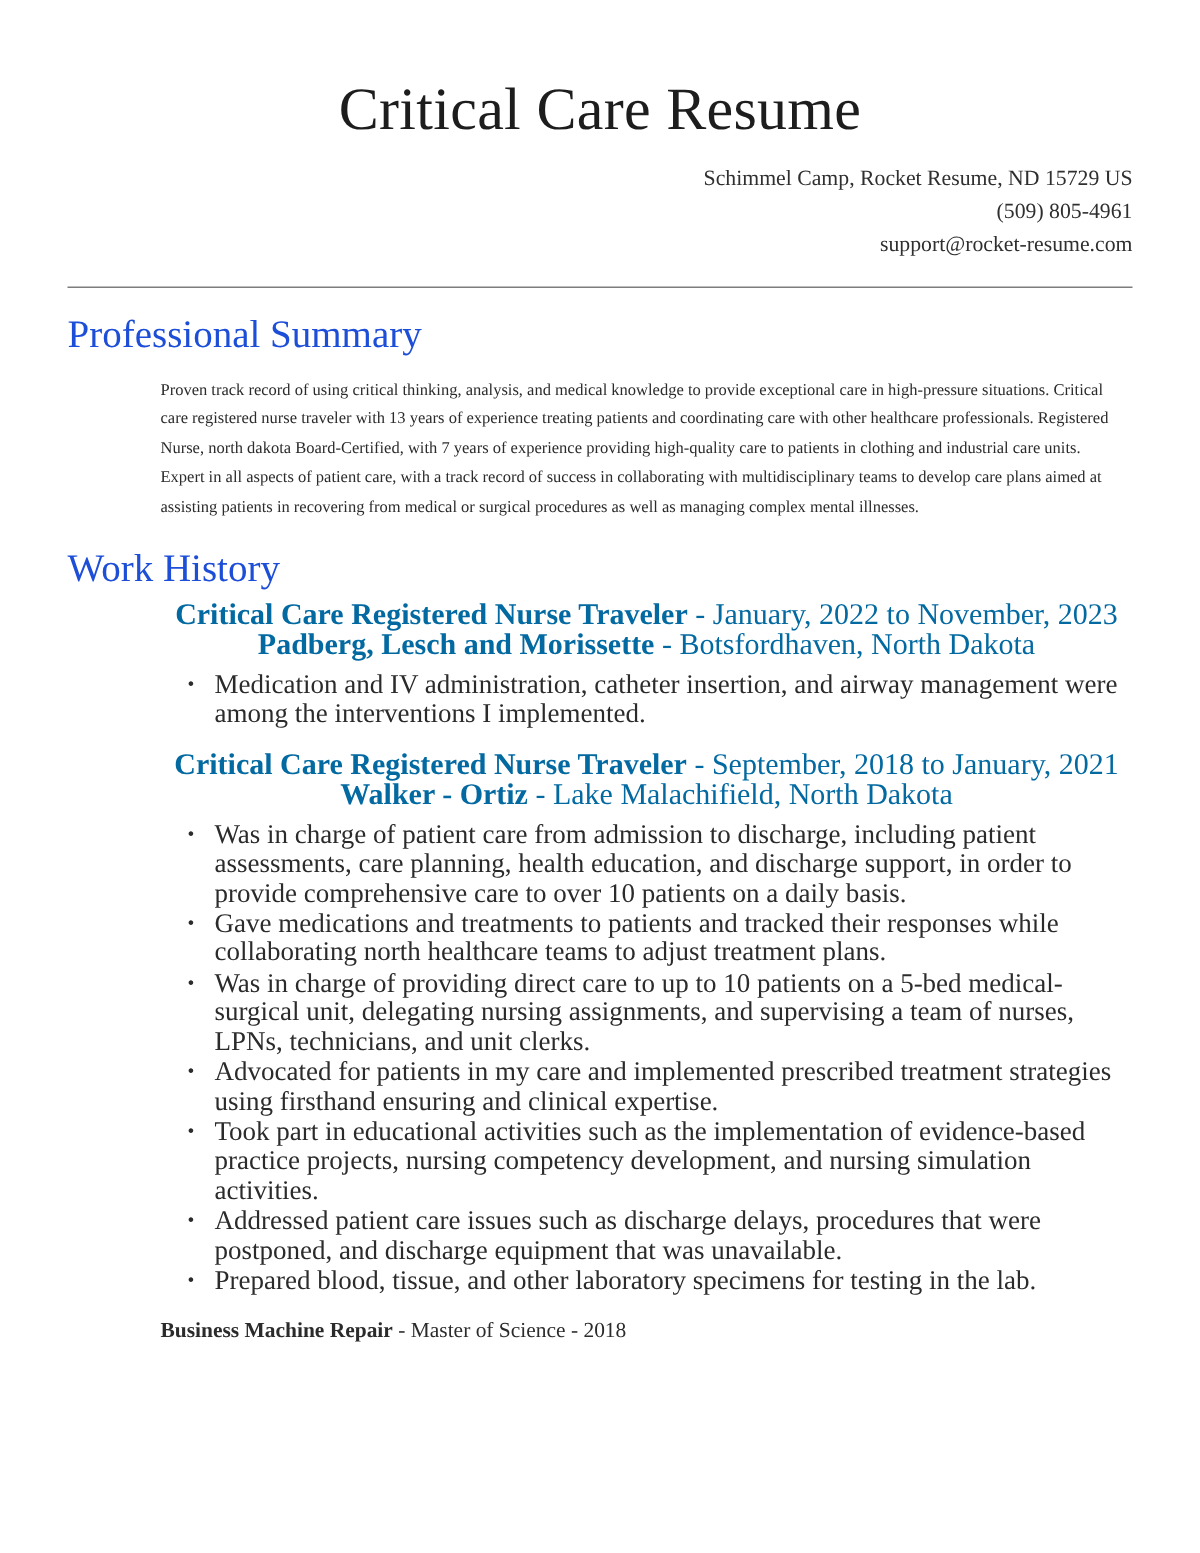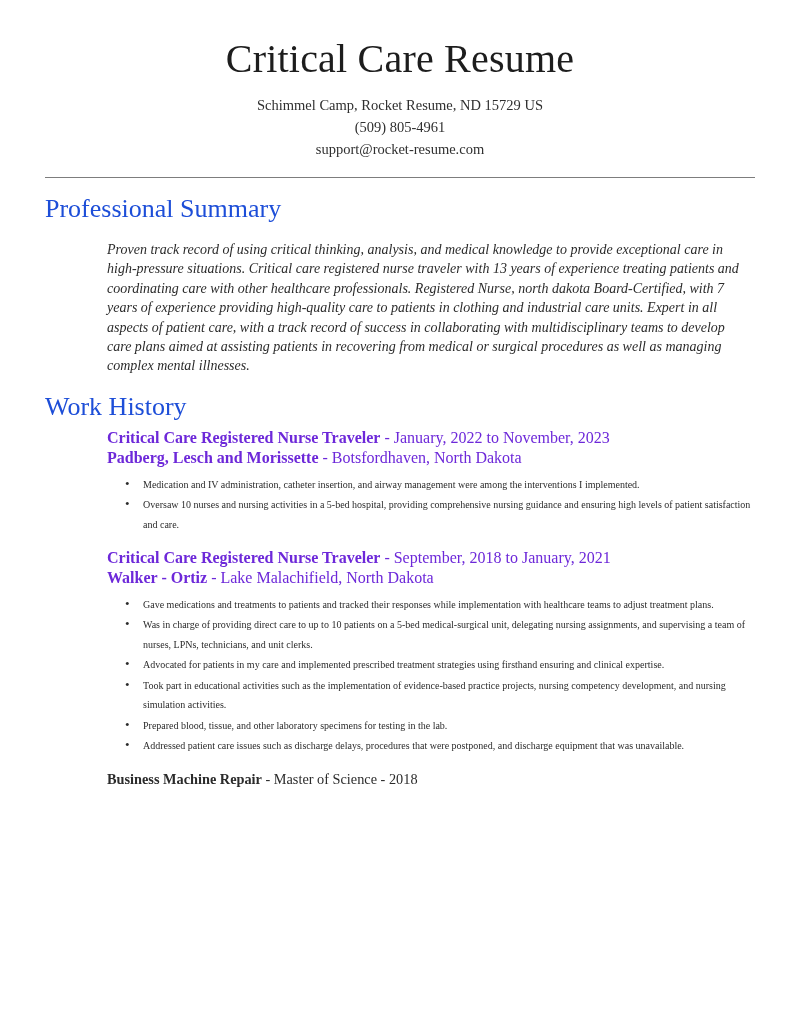--- a/index.html
+++ b/index.html
@@ -13,21 +13,21 @@
     overflow: hidden;
     font-family: "Liberation Serif", "DejaVu Serif", serif;
     color: #2b2b2b;
     -webkit-font-smoothing: antialiased;
   }
 
   .page {
     width: 800px;
     height: 1035px;
     box-sizing: border-box;
-    padding: 2px 45px;
+    padding: 16px 45px;
     position: relative;
   }
 
   
   .resume-title {
     margin: 0;
     padding-top: 34px;
     text-align: center;
     font-weight: 400;
     font-size: 40px;
@@ -36,20 +36,21 @@
     color: #1d1d1d;
   }
   .contact-block {
     text-align: center;
     margin-top: 12px;
   }
   .contact-line {
     font-size: 14.5px;
     line-height: 22px;
     color: #2f2f2f;
+    text-align: right;
   }
 
   .header-rule {
     border: 0;
     border-top: 1px solid #7d7d7d;
     margin: 17px 0 0 0;
     width: 710px;
   }
 
   
@@ -62,55 +63,55 @@
     font-size: 26px;
     line-height: 34px;
     color: #1d4ed8;
   }
 
   .indent {
     padding-left: 62px;
   }
 
   .summary-text {
-    font-size: 14px;
+    font-size: 11px;
     line-height: 19.4px;
     text-align: left;
     color: #2b2b2b;
     padding-right: 16px;
-    font-style: italic;
   }
 
   
   .entry {
     margin-top: 2px;
   }
   .entry + .entry {
     margin-top: 14px;
   }
   .entry-line {
-    font-size: 16px;
+    font-size: 20px;
     line-height: 20px;
-    color: #6d28d9;
+    color: #0369a1;
+    text-align: center;
   }
   .entry-strong {
     font-weight: 700;
   }
   .entry-rest {
     font-weight: 400;
   }
 
   ul.bullets {
     margin: 7px 0 0 0;
     padding-left: 26px;
     list-style: none;
   }
   ul.bullets > li {
     position: relative;
-    font-size: 10px;
+    font-size: 18px;
     line-height: 19.4px;
     margin: 0 0 1px 0;
     padding-left: 10px;
     padding-right: 4px;
     color: #2b2b2b;
   }
   ul.bullets > li::before {
     content: "\2022";
     position: absolute;
     left: -8px;
@@ -153,38 +154,38 @@
 
       <div class="entry">
         <div class="entry-line">
           <span class="entry-strong">Critical Care Registered Nurse Traveler</span><span class="entry-rest"> - January, 2022 to November, 2023</span>
         </div>
         <div class="entry-line">
           <span class="entry-strong">Padberg, Lesch and Morissette</span><span class="entry-rest"> - Botsfordhaven, North Dakota</span>
         </div>
         <ul class="bullets">
           <li>Medication and IV administration, catheter insertion, and airway management were among the interventions I implemented.</li>
-          <li>Oversaw 10 nurses and nursing activities in a 5-bed hospital, providing comprehensive nursing guidance and ensuring high levels of patient satisfaction and care.</li>
         </ul>
       </div>
 
       <div class="entry">
         <div class="entry-line">
           <span class="entry-strong">Critical Care Registered Nurse Traveler</span><span class="entry-rest"> - September, 2018 to January, 2021</span>
         </div>
         <div class="entry-line">
           <span class="entry-strong">Walker - Ortiz</span><span class="entry-rest"> - Lake Malachifield, North Dakota</span>
         </div>
         <ul class="bullets">
-          <li>Gave medications and treatments to patients and tracked their responses while implementation with healthcare teams to adjust treatment plans.</li>
+          <li>Was in charge of patient care from admission to discharge, including patient assessments, care planning, health education, and discharge support, in order to provide comprehensive care to over 10 patients on a daily basis.</li>
+          <li>Gave medications and treatments to patients and tracked their responses while collaborating north healthcare teams to adjust treatment plans.</li>
           <li>Was in charge of providing direct care to up to 10 patients on a 5-bed medical-surgical unit, delegating nursing assignments, and supervising a team of nurses, LPNs, technicians, and unit clerks.</li>
           <li>Advocated for patients in my care and implemented prescribed treatment strategies using firsthand ensuring and clinical expertise.</li>
           <li>Took part in educational activities such as the implementation of evidence-based practice projects, nursing competency development, and nursing simulation activities.</li>
+          <li>Addressed patient care issues such as discharge delays, procedures that were postponed, and discharge equipment that was unavailable.</li>
           <li>Prepared blood, tissue, and other laboratory specimens for testing in the lab.</li>
-          <li>Addressed patient care issues such as discharge delays, procedures that were postponed, and discharge equipment that was unavailable.</li>
         </ul>
       </div>
 
     </div>
   </div>
 
   <div class="section">
     <div class="indent">
 
       <div class="edu-entry">

